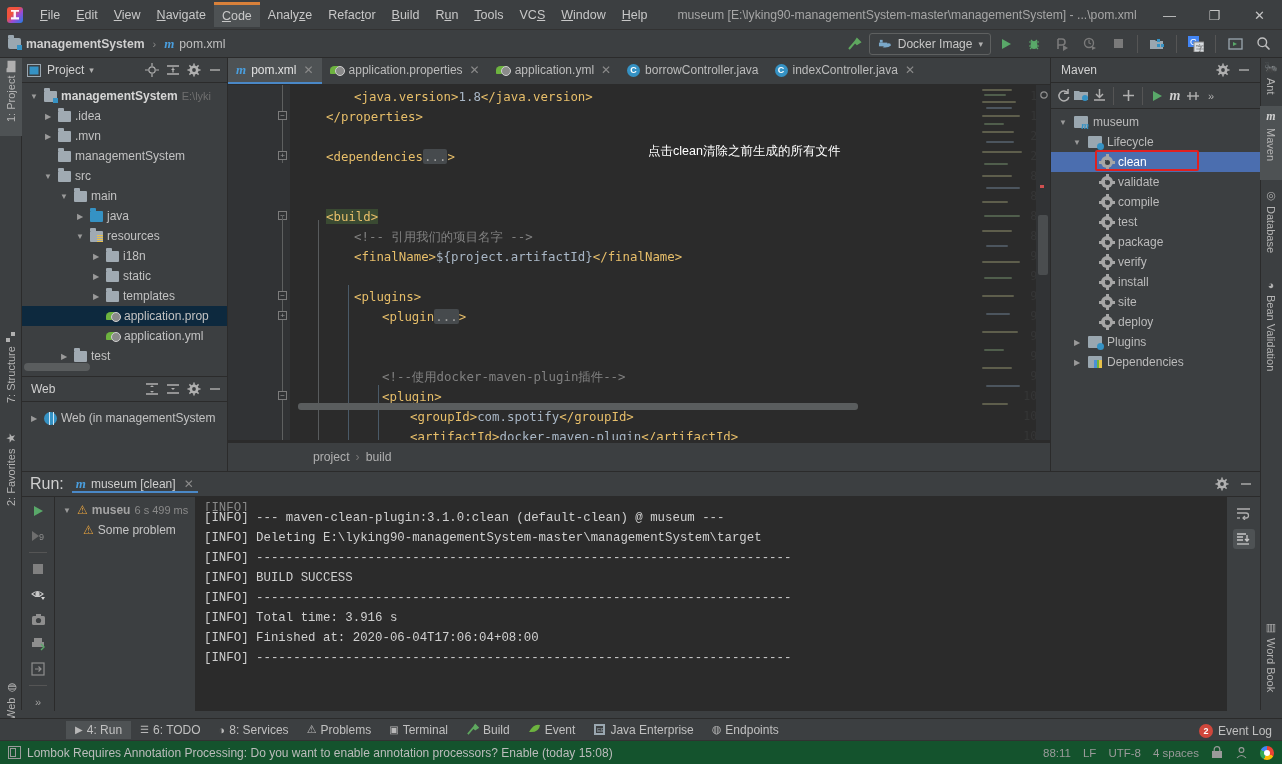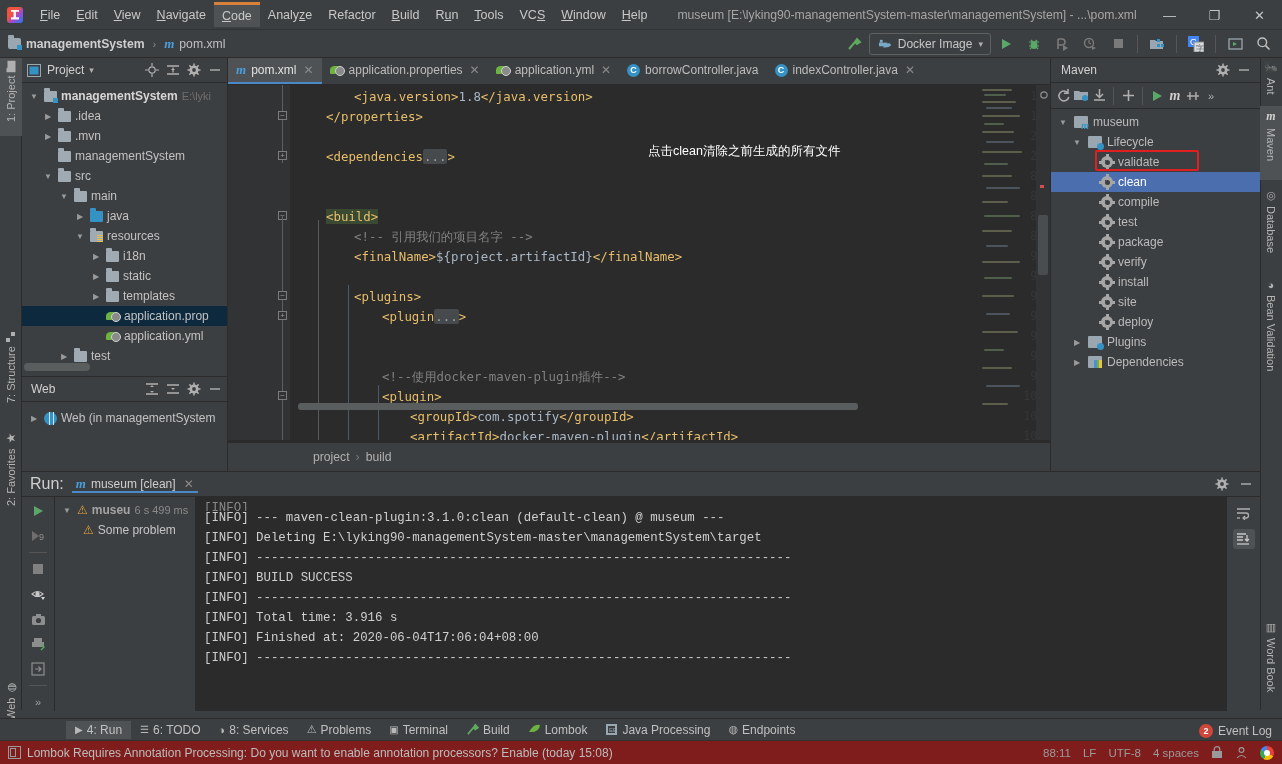--- a/index.html
+++ b/index.html
@@ -239,21 +239,21 @@
   .rr.on { background:#4e5254; }
 
   
   .bottom-tabs {
     position:absolute; left:0; bottom:24px; width:1282px; height:22px; background:#3c3f41;
     display:flex; align-items:center; gap:0px; border-top:1px solid #2b2b2b;
   }
   .btab { display:flex;align-items:center;gap:4px; padding:2px 9px; font-size:12px; color:#c0c0c0; }
   .btab.active { background:#4e5254; }
   .statusbar {
-    position:absolute; left:0; bottom:0; width:1282px; height:24px; background:#7f1d1d;
+    position:absolute; left:0; bottom:0; width:1282px; height:24px; background:#14532d;
     display:flex; align-items:center; gap:6px; padding-left:8px; font-size:12px; color:#bcbcbc;
     border-top:1px solid #323232;
   }
   .status-right { margin-left:auto; display:flex;align-items:center;gap:12px;padding-right:8px;color:#9a9a9a;font-size:11.5px;}
   .evlog { position:absolute; right:10px; bottom:26px; display:flex;align-items:center;gap:5px;font-size:12px;color:#c0c0c0;}
   .badge { width:14px;height:14px;border-radius:50%;background:#d0473c;color:#fff;font-size:9px;display:flex;align-items:center;justify-content:center;font-weight:bold;}
   .watermark {
     position:absolute; right: 6px; bottom: 12px; color:#d9d9d9; opacity:.85;
     font-size:16px; white-space:nowrap; letter-spacing:.2px;
   }
@@ -785,31 +785,31 @@
       <div class="mrow" style="padding-left:6px">
         <span class="tw">▼</span>
         <span class="mv-ico mv-proj"></span>
         <span>museum</span>
       </div>
       <div class="mrow" style="padding-left:20px">
         <span class="tw">▼</span>
         <span class="mv-ico mv-life"></span>
         <span>Lifecycle</span>
       </div>
+      <div class="mrow sel" style="padding-left:50px">
+        <span class="gear">
+            <i class="gear-inner"></i>
+          </span>
+        <span>clean</span>
+      </div>
       <div class="mrow" style="padding-left:50px">
         <span class="gear">
             <i class="gear-inner"></i>
           </span>
         <span>validate</span>
-      </div>
-      <div class="mrow sel" style="padding-left:50px">
-        <span class="gear">
-            <i class="gear-inner"></i>
-          </span>
-        <span>clean</span>
       </div>
       <div class="mrow" style="padding-left:50px">
         <span class="gear">
             <i class="gear-inner"></i>
           </span>
         <span>compile</span>
       </div>
       <div class="mrow" style="padding-left:50px">
         <span class="gear">
             <i class="gear-inner"></i>
@@ -1005,31 +1005,31 @@
           </svg>
       </span>
       <span>Build</span>
     </div>
     <div class="btab">
       <span>
         <svg width="13" height="13" viewBox="0 0 13 13" class="svgi">
             <path d="M1 9q5-9 11-7q-1 8-11 7z" fill="#6db33f"></path>
           </svg>
       </span>
-      <span>Lombok</span>
+      <span>Event</span>
     </div>
     <div class="btab">
       <span>
         <svg width="13" height="13" viewBox="0 0 13 13" class="svgi">
             <rect x="1" y="1" width="11" height="11" fill="#9aa7b0"></rect>
             <rect x="3" y="3" width="7" height="7" fill="#3c3f41"></rect>
             <text x="4" y="9" font-size="6" fill="#9aa7b0" font-family="Liberation Sans">EE</text>
           </svg>
       </span>
-      <span>Java Processing</span>
+      <span>Java Enterprise</span>
     </div>
     <div class="btab">
       <span style="color:#b8b8b8;font-size:11px">◍</span>
       <span>Endpoints</span>
     </div>
   </div>
 
   <div class="evlog">
     <span class="badge">2</span>
     <span>Event Log</span>

